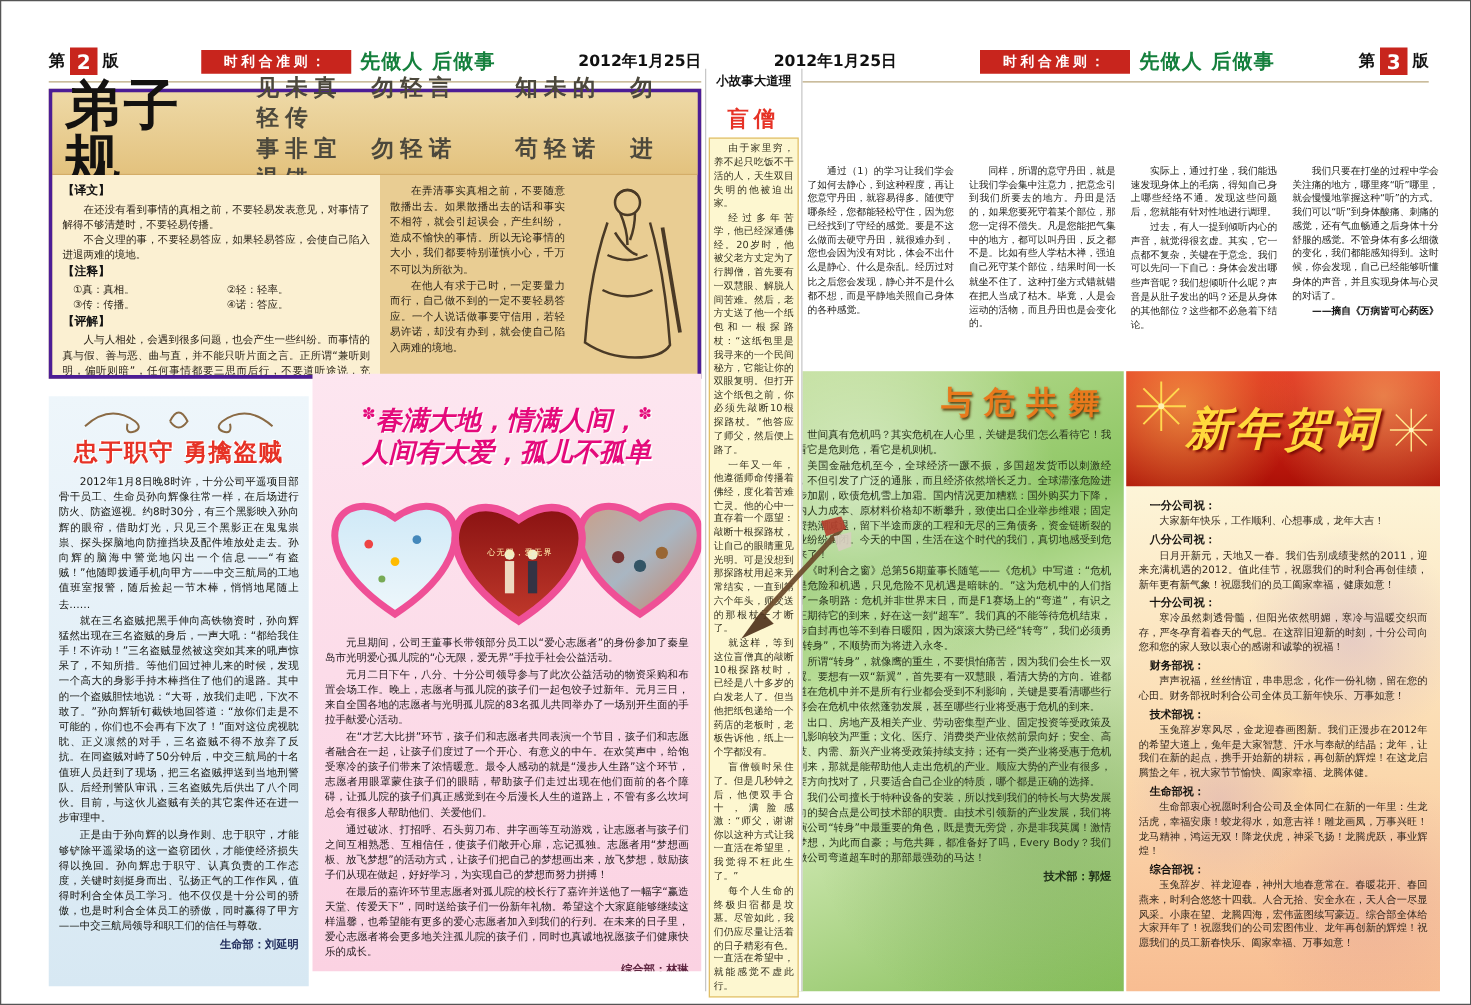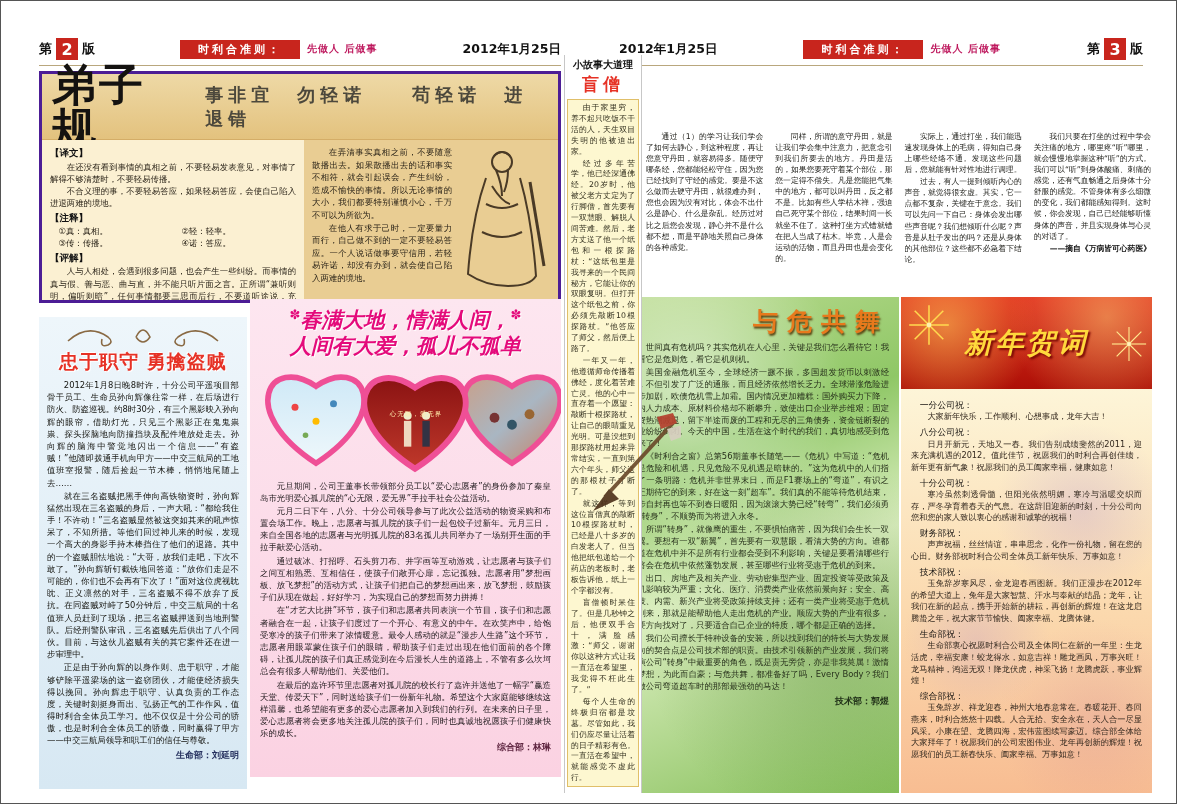--- a/index.html
+++ b/index.html
@@ -7,21 +7,21 @@
   .spread{position:relative;width:1177px;height:804px;background:#fff;border:1px solid #555;
     font-family:"DejaVu Sans",sans-serif;color:#222;overflow:hidden;margin:0 auto;}
   
   .hdr{position:absolute;top:34px;height:28px;display:flex;align-items:center;justify-content:space-between;}
   .hdr-left{left:38px;width:522px;}
   .hdr-right{left:618px;width:524px;}
   .pgnum-wrap{display:flex;align-items:center;gap:4px;font-weight:bold;font-size:13px;color:#111;}
   .pagenum{background:#c8251d;color:#fff;width:22px;height:22px;display:inline-flex;align-items:center;justify-content:center;font-size:16px;font-weight:bold;}
   .motto{display:flex;align-items:center;gap:7px;}
   .red-chip{background:#c8251d;color:#fff;padding:2px 18px;font-weight:bold;font-size:11px;letter-spacing:3px;}
-  .motto-text{font-weight:bold;font-size:10px;color:#be185d;letter-spacing:1px;}
+  .motto-text{font-weight:bold;font-size:16px;color:#15803d;letter-spacing:1px;}
   .date{font-weight:bold;font-size:12.5px;color:#111;}
   .rule{position:absolute;height:1px;background:#b9a77d;}
   
   .dizigui{position:absolute;left:38px;top:70px;width:522px;height:232px;background:#e9cd93;border:3px solid #4c1d95;}
   .dz-banner{display:flex;align-items:center;height:66px;padding:2px 10px;background:linear-gradient(180deg,#eed9a6,#e3c27e);border-bottom:1px solid #d4ad67;}
   .dz-title{font-size:44px;font-weight:900;color:#141210;letter-spacing:3px;line-height:1;font-family:"DejaVu Serif",serif;}
   .dz-verses{margin-left:22px;font-family:"DejaVu Serif",serif;}
   .dz-verses p{margin:1px 0;font-size:18px;font-weight:700;color:#4c483c;letter-spacing:5px;}
   .dz-content{display:flex;height:160px;}
   .dz-left{width:262px;background:#fbf0d2;padding:5px 8px;font-size:8.4px;line-height:1.45;color:#2a2318;overflow:hidden;}
@@ -35,32 +35,32 @@
   .confucius{position:absolute;right:4px;top:2px;}
   
   .thief{position:absolute;left:38px;top:316px;width:208px;height:472px;background:linear-gradient(180deg,#eef6fb,#d7e8f3);padding:2px 8px 4px;overflow:hidden;}
   .flourish{display:block;margin:0 auto;}
   .thief-title{margin:0;text-align:center;font-size:19px;font-weight:900;color:#e63226;letter-spacing:1px;text-shadow:1px 1px 0 #fff,-1px -1px 0 #fff;}
   .thief-body{margin-top:4px;font-size:8.4px;line-height:1.45;color:#14140f;}
   .thief-body p{margin:0 0 1px;text-indent:2em;text-align:justify;}
   .byline{text-align:right;font-weight:900;font-size:9px;color:#25305e;margin-top:2px;}
   
   .love{position:absolute;left:249px;top:298px;width:311px;height:478px;background:linear-gradient(180deg,#fde6f0,#fbd2e2);padding:8px 10px 4px;overflow:hidden;}
-  .love-title{margin:0;text-align:center;font-size:21px;line-height:1.25;font-weight:900;font-style:italic;color:#e40a7b;text-shadow:1px 1px 0 #fff;}
+  .love-title{margin:16px;text-align:center;font-size:21px;line-height:1.25;font-weight:900;font-style:italic;color:#e40a7b;text-shadow:1px 1px 0 #fff;}
   .sparkle{font-size:13px;color:#e40a7b;vertical-align:super;}
   .hearts{position:relative;height:112px;margin:4px 0 4px;}
   .heart{position:absolute;top:0;}
   .heart-cap{position:absolute;left:108px;top:46px;width:96px;text-align:center;font-size:6.5px;color:#ffe9a8;z-index:4;letter-spacing:1px;}
   .love-body{font-size:8.4px;line-height:1.45;color:#201a1d;}
   .love-body p{margin:0 0 1px;text-indent:2em;text-align:justify;}
   .love .byline{color:#5e2540;}
   
   .storycol{position:absolute;left:563px;top:54px;width:78px;height:738px;background:#fff;border-left:1px solid #c7c7c7;border-right:1px solid #c7c7c7;z-index:3;padding:2px 2px 0;}
   .story-kicker{margin:1px 0 0;text-align:center;font-size:10px;font-weight:900;color:#111;}
-  .story-title{margin:1px 0 3px;text-align:center;font-size:17px;font-weight:900;color:#e63226;letter-spacing:4px;}
+  .story-title{margin:12px 0 3px;text-align:center;font-size:17px;font-weight:900;color:#e63226;letter-spacing:4px;}
   .story-panel{background:#fdf7d0;border:1px solid #e0bf69;padding:3px 3px;height:688px;overflow:hidden;font-size:7.8px;line-height:1.4;color:#33301f;}
   .story-panel p{margin:0 0 1px;text-indent:1.5em;text-align:justify;}
   
   .mer-banner{position:absolute;left:645px;top:70px;width:505px;height:54px;background:linear-gradient(180deg,#f3faf1,#d6eed3);border:1px solid #cfe2ca;display:flex;align-items:center;justify-content:center;}
   .mer-title{margin:0;font-size:30px;font-weight:900;color:#169b3b;letter-spacing:2px;text-shadow:2px 2px 0 #b9d8b2;}
   .mer-body{position:absolute;left:645px;top:130px;width:505px;height:164px;column-count:4;column-gap:12px;font-size:7.8px;line-height:1.42;color:#1d1d18;overflow:hidden;}
   .mer-body p{margin:0 0 1px;text-indent:2em;text-align:justify;}
   .mer-body p:last-child{text-align:right;font-weight:900;text-indent:0;color:#111;}
   
   .crisis{position:absolute;left:618px;top:296px;width:280px;height:496px;z-index:1;padding:8px 10px 4px;overflow:hidden;
@@ -70,29 +70,29 @@
   .crisis-title{margin:0 0 4px;text-align:right;font-size:25px;font-weight:900;color:#e8791c;letter-spacing:9px;text-shadow:1px 2px 2px #57400f;}
   .crisis-body{font-size:8.4px;line-height:1.42;color:#27311b;}
   .crisis-body p{margin:0 0 1px;text-indent:2em;text-align:justify;}
   .crisis .byline{color:#203018;}
   
   .greet{position:absolute;left:900px;top:296px;width:251px;height:496px;z-index:2;}
   .greet-banner{position:relative;height:92px;display:flex;align-items:center;justify-content:center;overflow:hidden;
     background:radial-gradient(circle at 18% 30%,rgba(255,210,90,.55),transparent 42%),
                radial-gradient(circle at 82% 22%,rgba(255,230,130,.45),transparent 45%),
                linear-gradient(180deg,#e23120,#ad1007);}
-  .greet-title{margin:0;font-size:28px;font-weight:900;font-style:italic;color:#ffd93c;letter-spacing:3px;text-shadow:2px 2px 2px #7c0b05;}
+  .greet-title{margin:0;font-size:36px;font-weight:900;font-style:italic;color:#ffd93c;letter-spacing:3px;text-shadow:2px 2px 2px #7c0b05;}
   .burst{position:absolute;}
   .greet-body{height:404px;padding:7px 10px 4px;overflow:hidden;font-size:8.2px;line-height:1.42;color:#33281e;
     background:radial-gradient(circle at 72% 30%,rgba(176,140,205,.28),transparent 26%),
                radial-gradient(circle at 30% 62%,rgba(176,140,205,.24),transparent 24%),
                radial-gradient(circle at 78% 82%,rgba(200,120,150,.22),transparent 26%),
                linear-gradient(180deg,#fdf5d8 0%,#fbd9ae 55%,#f8bd92 100%);}
   .greet-body p{margin:0;text-align:justify;}
-  .greet-body p.dept{font-weight:400;color:#161310;font-size:8.8px;margin-top:3px;text-indent:1em;}
+  .greet-body p.dept{font-weight:700;color:#161310;font-size:8.8px;margin-top:3px;text-indent:1em;}
   .greet-body p.gtext{text-indent:2em;}
   .dart{position:absolute;left:588px;top:412px;z-index:5;opacity:.92;}
 </style>
 </head>
 <body>
 
 <div class="spread">
 
   <div class="hdr hdr-left">
     <span class="pgnum-wrap">
@@ -119,20 +119,21 @@
       <span class="pagenum">3</span>
       <span>版</span>
     </span>
   </div>
   <div class="rule" style="left:618px;top:64px;width:524px;"></div>
 
   <div class="dizigui">
     <div class="dz-banner">
       <div class="dz-title">弟子规</div>
       <div class="dz-verses">
+        <p>见未真　勿轻言　　知未的　勿轻传</p>
         <p>事非宜　勿轻诺　　苟轻诺　进退错</p>
       </div>
     </div>
     <div class="dz-content">
       <div class="dz-left">
         <div class="label">【译文】</div>
         <div>
             <p>在还没有看到事情的真相之前，不要轻易发表意见，对事情了解得不够清楚时，不要轻易传播。</p>
             <p>不合义理的事，不要轻易答应，如果轻易答应，会使自己陷入进退两难的境地。</p>
           </div>
@@ -230,22 +231,22 @@
         <path d="M16 28 C-7 13 3 -3 16 6 C29 -3 39 13 16 28Z" fill="url(#g3)" stroke="#ef4f96" stroke-width="1.6"></path>
         <circle cx="11" cy="15" r="1.4" fill="#733"></circle>
           <circle cx="16" cy="17" r="1.4" fill="#356"></circle>
           <circle cx="21" cy="14" r="1.4" fill="#963"></circle>
       </svg>
       <div class="heart-cap">心无限，爱无界</div>
     </div>
     <div class="love-body">
         <p>元旦期间，公司王董事长带领部分员工以“爱心志愿者”的身份参加了秦皇岛市光明爱心孤儿院的“心无限，爱无界”手拉手社会公益活动。</p>
         <p>元月二日下午，八分、十分公司领导参与了此次公益活动的物资采购和布置会场工作。晚上，志愿者与孤儿院的孩子们一起包饺子过新年。元月三日，来自全国各地的志愿者与光明孤儿院的83名孤儿共同举办了一场别开生面的手拉手献爱心活动。</p>
+        <p>在“才艺大比拼”环节，孩子们和志愿者共同表演一个节目，孩子们和志愿者融合在一起，让孩子们度过了一个开心、有意义的中午。在欢笑声中，给饱受寒冷的孩子们带来了浓情暖意。最令人感动的就是“漫步人生路”这个环节，志愿者用眼罩蒙住孩子们的眼睛，帮助孩子们走过出现在他们面前的各个障碍，让孤儿院的孩子们真正感觉到在今后漫长人生的道路上，不管有多么坎坷总会有很多人帮助他们、关爱他们。</p>
         <p>通过破冰、打招呼、石头剪刀布、井字画等互动游戏，让志愿者与孩子们之间互相熟悉、互相信任，使孩子们敞开心扉，忘记孤独。志愿者用“梦想画板、放飞梦想”的活动方式，让孩子们把自己的梦想画出来，放飞梦想，鼓励孩子们从现在做起，好好学习，为实现自己的梦想而努力拼搏！</p>
-        <p>在“才艺大比拼”环节，孩子们和志愿者共同表演一个节目，孩子们和志愿者融合在一起，让孩子们度过了一个开心、有意义的中午。在欢笑声中，给饱受寒冷的孩子们带来了浓情暖意。最令人感动的就是“漫步人生路”这个环节，志愿者用眼罩蒙住孩子们的眼睛，帮助孩子们走过出现在他们面前的各个障碍，让孤儿院的孩子们真正感觉到在今后漫长人生的道路上，不管有多么坎坷总会有很多人帮助他们、关爱他们。</p>
         <p>在最后的嘉许环节里志愿者对孤儿院的校长行了嘉许并送他了一幅字“赢造天堂、传爱天下”，同时送给孩子们一份新年礼物。希望这个大家庭能够继续这样温馨，也希望能有更多的爱心志愿者加入到我们的行列。在未来的日子里，爱心志愿者将会更多地关注孤儿院的孩子们，同时也真诚地祝愿孩子们健康快乐的成长。</p>
       </div>
     <div class="byline">综合部：林琳</div>
   </div>
 
   <div class="storycol">
     <p class="story-kicker">小故事大道理</p>
     <p class="story-title">盲僧</p>
     <div class="story-panel">
         <p>由于家里穷，养不起只吃饭不干活的人，天生双目失明的他被迫出家。</p>

